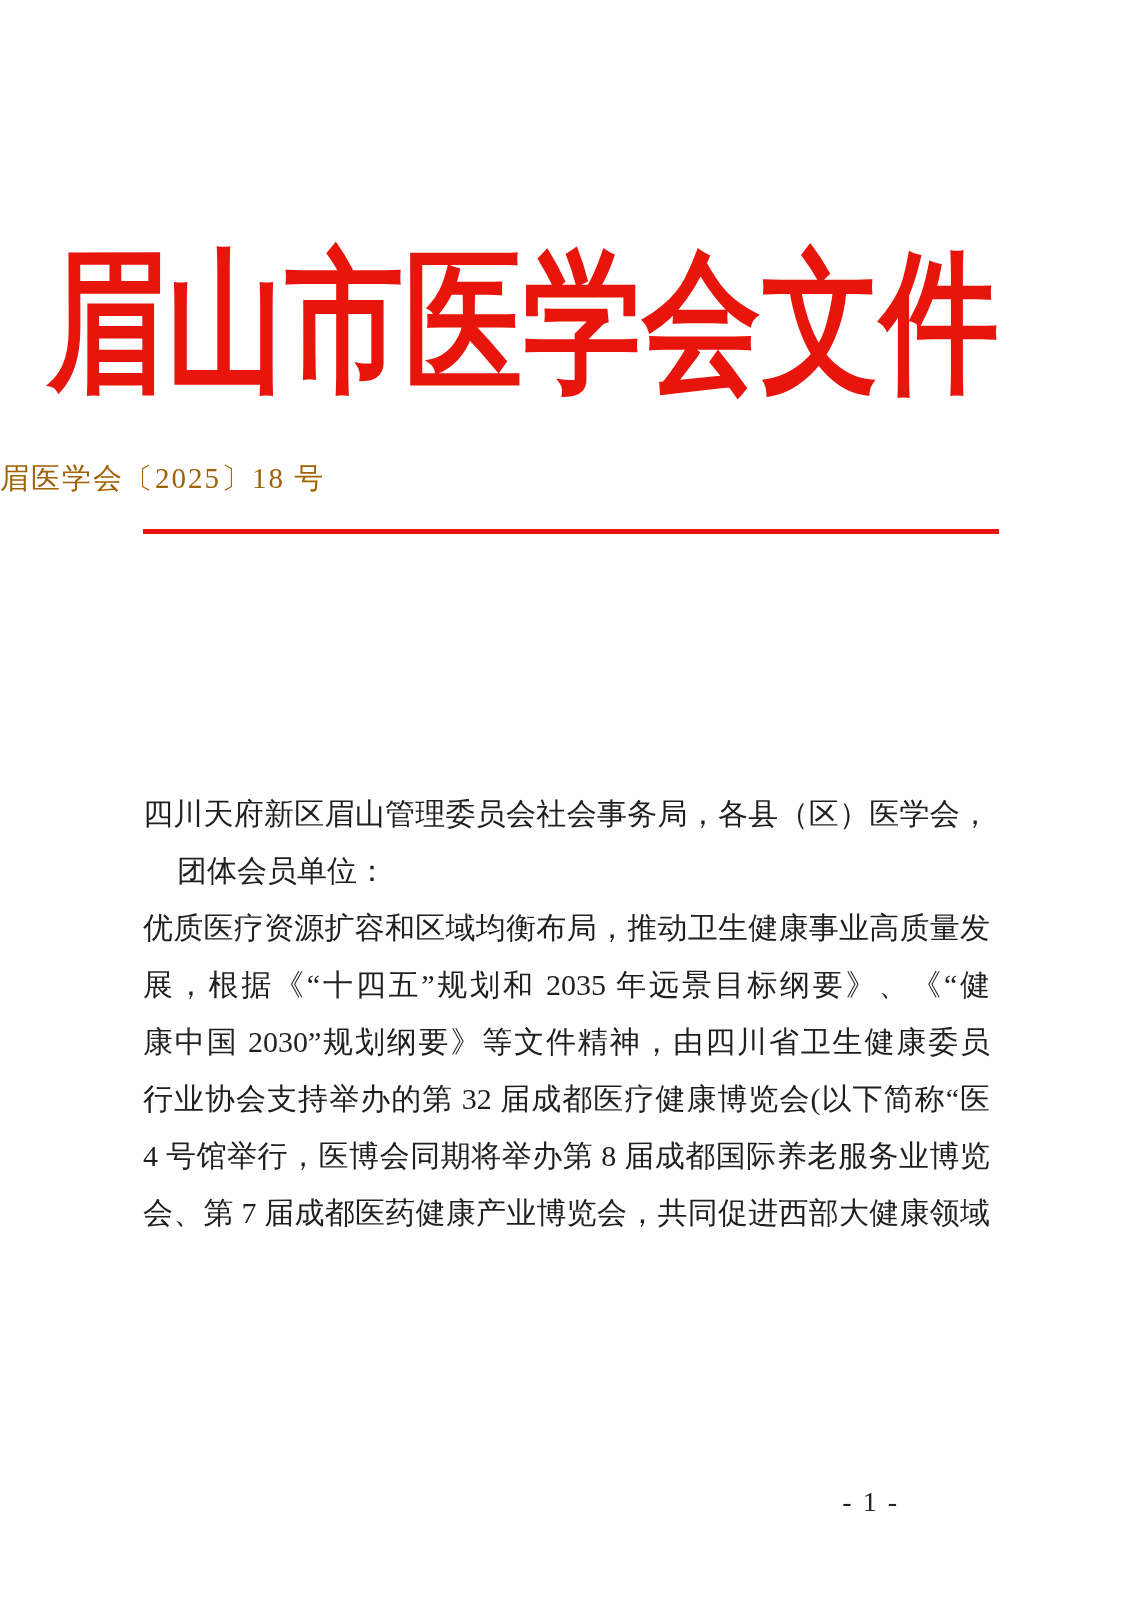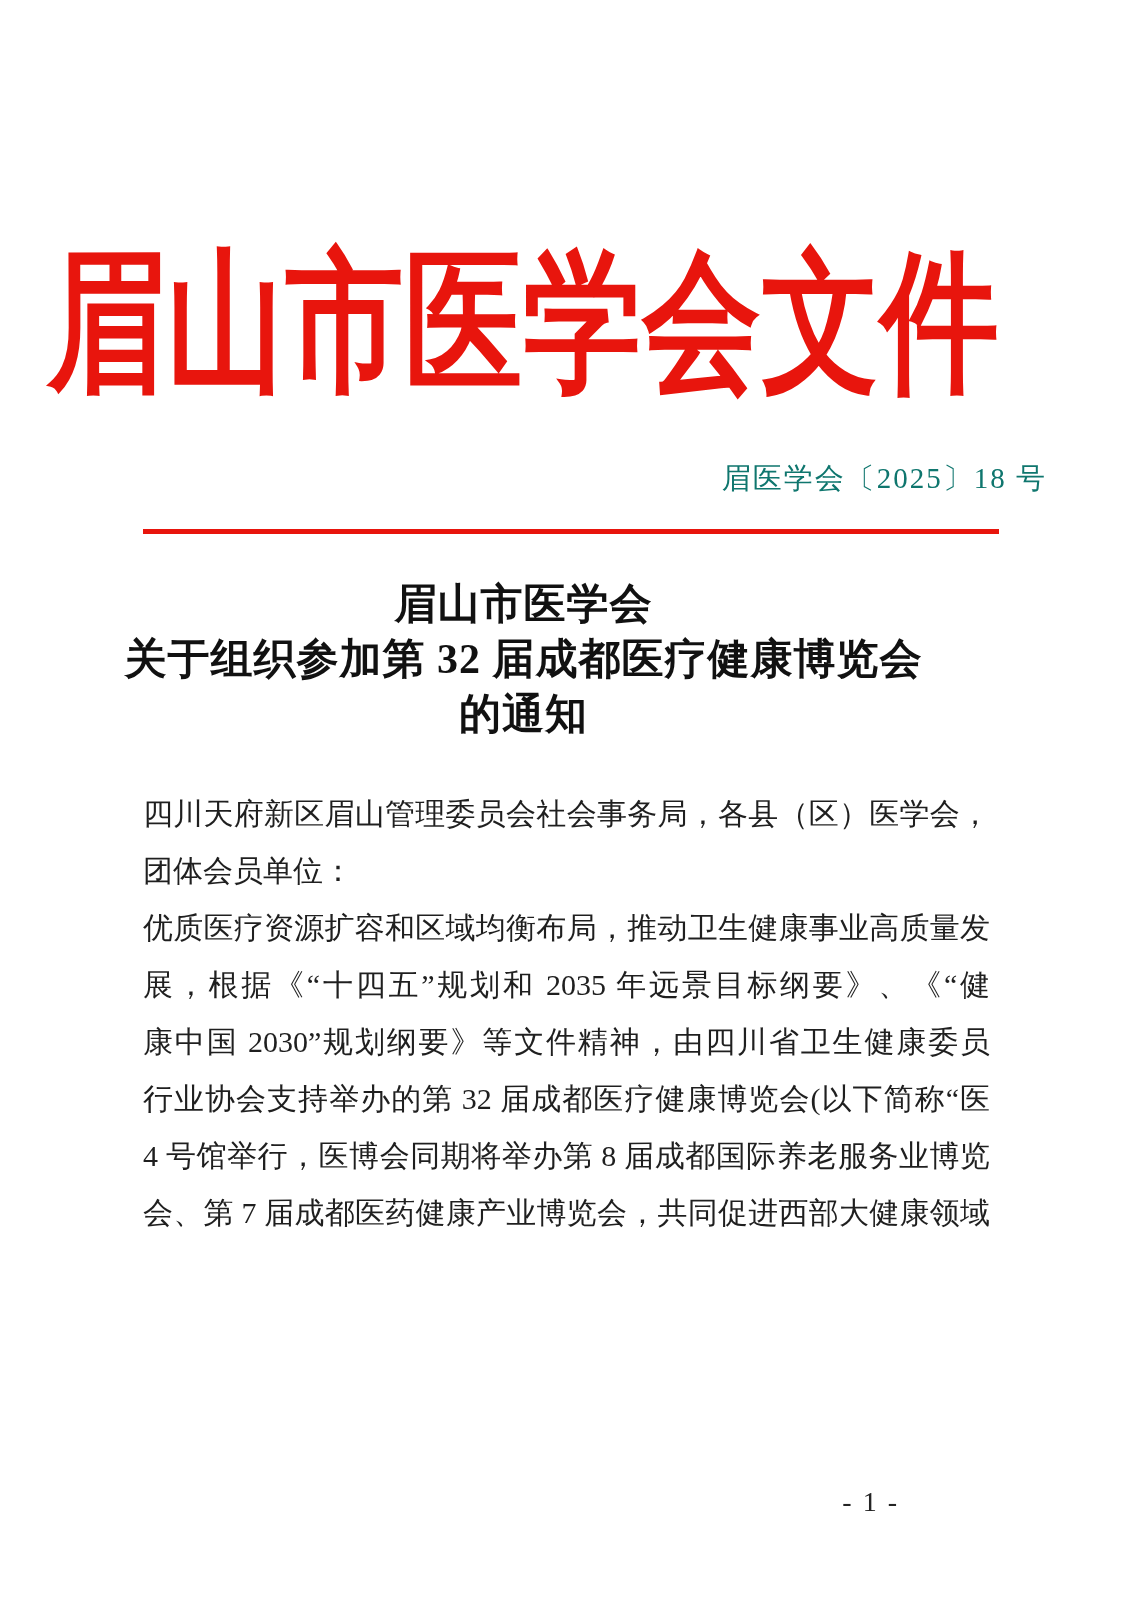--- a/index.html
+++ b/index.html
@@ -39,25 +39,25 @@
     transform: scaleY(1.30);
     transform-origin: center center;
     white-space: nowrap;
   }
   
   .doc-number {
     position: absolute;
     top: 458px;
     left: 0;
     width: 100%;
-    text-align: right;
+    text-align: left;
     font-size: 29px;
     line-height: 40px;
     letter-spacing: 2px;
-    color: #0f766e;
+    color: #a16207;
   }
   
   .red-rule {
     position: absolute;
     top: 529px;
     left: 143px;
     width: 856px;
     height: 5px;
     background: var(--accent);
   }
@@ -88,20 +88,21 @@
     line-height: 57px;
     white-space: nowrap;
     text-align: justify;
     text-align-last: justify;
     text-justify: inter-character;
     overflow: hidden;
   }
   .body-line.no-fill {
     text-align: right;
     text-align-last: left;
+    margin-left: 34px;
   }
   .body-line.indent {
     padding-left: 61px;
   }
   
   .page-number {
     position: absolute;
     top: 1484px;
     right: 148px;
     font-size: 28px;
@@ -117,25 +118,20 @@
 <div class="page">
 
   <div class="masthead">
     <span class="stretch">眉山市医学会文件</span>
   </div>
 
   <div class="doc-number">眉医学会〔2025〕18 号</div>
 
   <div class="red-rule"></div>
 
-  <div class="notice-title">
-      <div>眉山市医学会</div>
-      <div>关于组织参加第 32 届成都医疗健康博览会</div>
-      <div>的通知</div>
-    </div>
 
   <div class="doc-body">
       <div class="body-line">四川天府新区眉山管理委员会社会事务局，各县（区）医学会，</div>
       <div class="body-line no-fill">团体会员单位：</div>
       <div class="body-line">优质医疗资源扩容和区域均衡布局，推动卫生健康事业高质量发</div>
       <div class="body-line">展，根据《“十四五”规划和 2035 年远景目标纲要》、《“健</div>
       <div class="body-line">康中国 2030”规划纲要》等文件精神，由四川省卫生健康委员</div>
       <div class="body-line">行业协会支持举办的第 32 届成都医疗健康博览会(以下简称“医</div>
       <div class="body-line">4 号馆举行，医博会同期将举办第 8 届成都国际养老服务业博览</div>
       <div class="body-line">会、第 7 届成都医药健康产业博览会，共同促进西部大健康领域</div>

